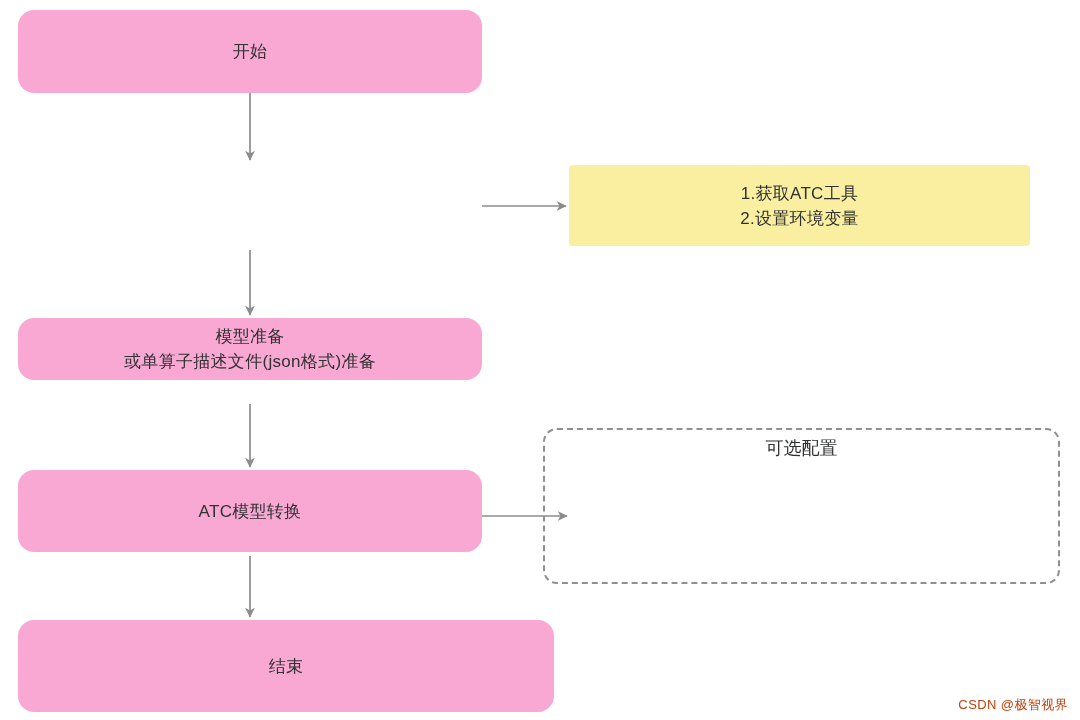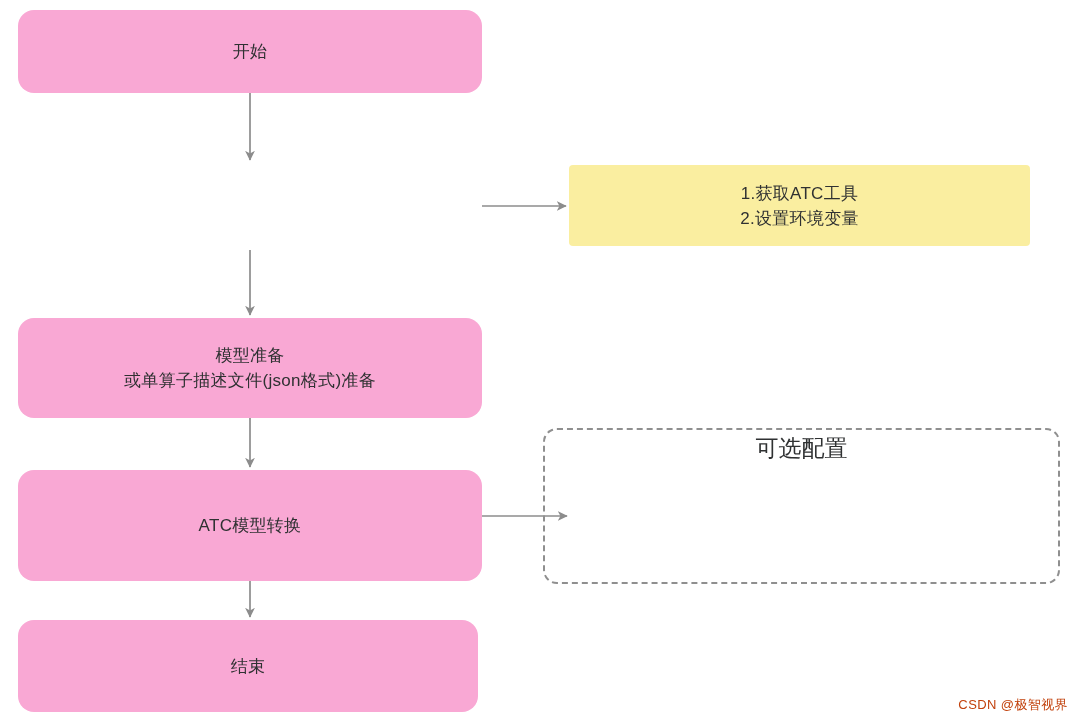--- a/index.html
+++ b/index.html
@@ -31,21 +31,21 @@
   .group-box{
     position:absolute;
     box-sizing:border-box;
     border:2px dashed #8f8f8f;
     border-radius:14px;
     background:transparent;
   }
   .group-title{
     position:absolute;
     color:#2f3132;
-    font-size:23px;
+    font-size:18px;
     line-height:20px;
     text-align:center;
     white-space:nowrap;
   }
 
   .watermark{
     position:absolute;
     right:12px;
     bottom:6px;
     color:#c2410c;
@@ -78,26 +78,26 @@
       <line x1="482" y1="516" x2="567" y2="516" marker-end="url(#ah)"></line>
     </g>
   </svg>
 
   <div class="group-box" style="left:543px;top:428px;width:517px;height:156px;"></div>
   <div class="group-title" style="left:543px;top:438px;width:517px;">可选配置</div>
 
   <div class="node node-blue" style="left:18px;top:10px;width:464px;height:83px;">开始</div>
 
 
-  <div class="node node-blue" style="left:18px;top:318px;width:464px;height:100px;">模型准备
+  <div class="node node-blue" style="left:18px;top:318px;width:464px;height:62px;">模型准备
 或单算子描述文件(json格式)准备</div>
 
-  <div class="node node-blue" style="left:18px;top:470px;width:464px;height:111px;">ATC模型转换</div>
+  <div class="node node-blue" style="left:18px;top:470px;width:464px;height:82px;">ATC模型转换</div>
 
-  <div class="node node-blue" style="left:18px;top:620px;width:460px;height:92px;">结束</div>
+  <div class="node node-blue" style="left:18px;top:620px;width:536px;height:92px;">结束</div>
 
   <div class="node node-yellow" style="left:569px;top:165px;width:461px;height:81px;">1.获取ATC工具
 2.设置环境变量</div>
 
 
   <div class="watermark">CSDN @极智视界</div>
 
 </div>
 
 </body></html>

